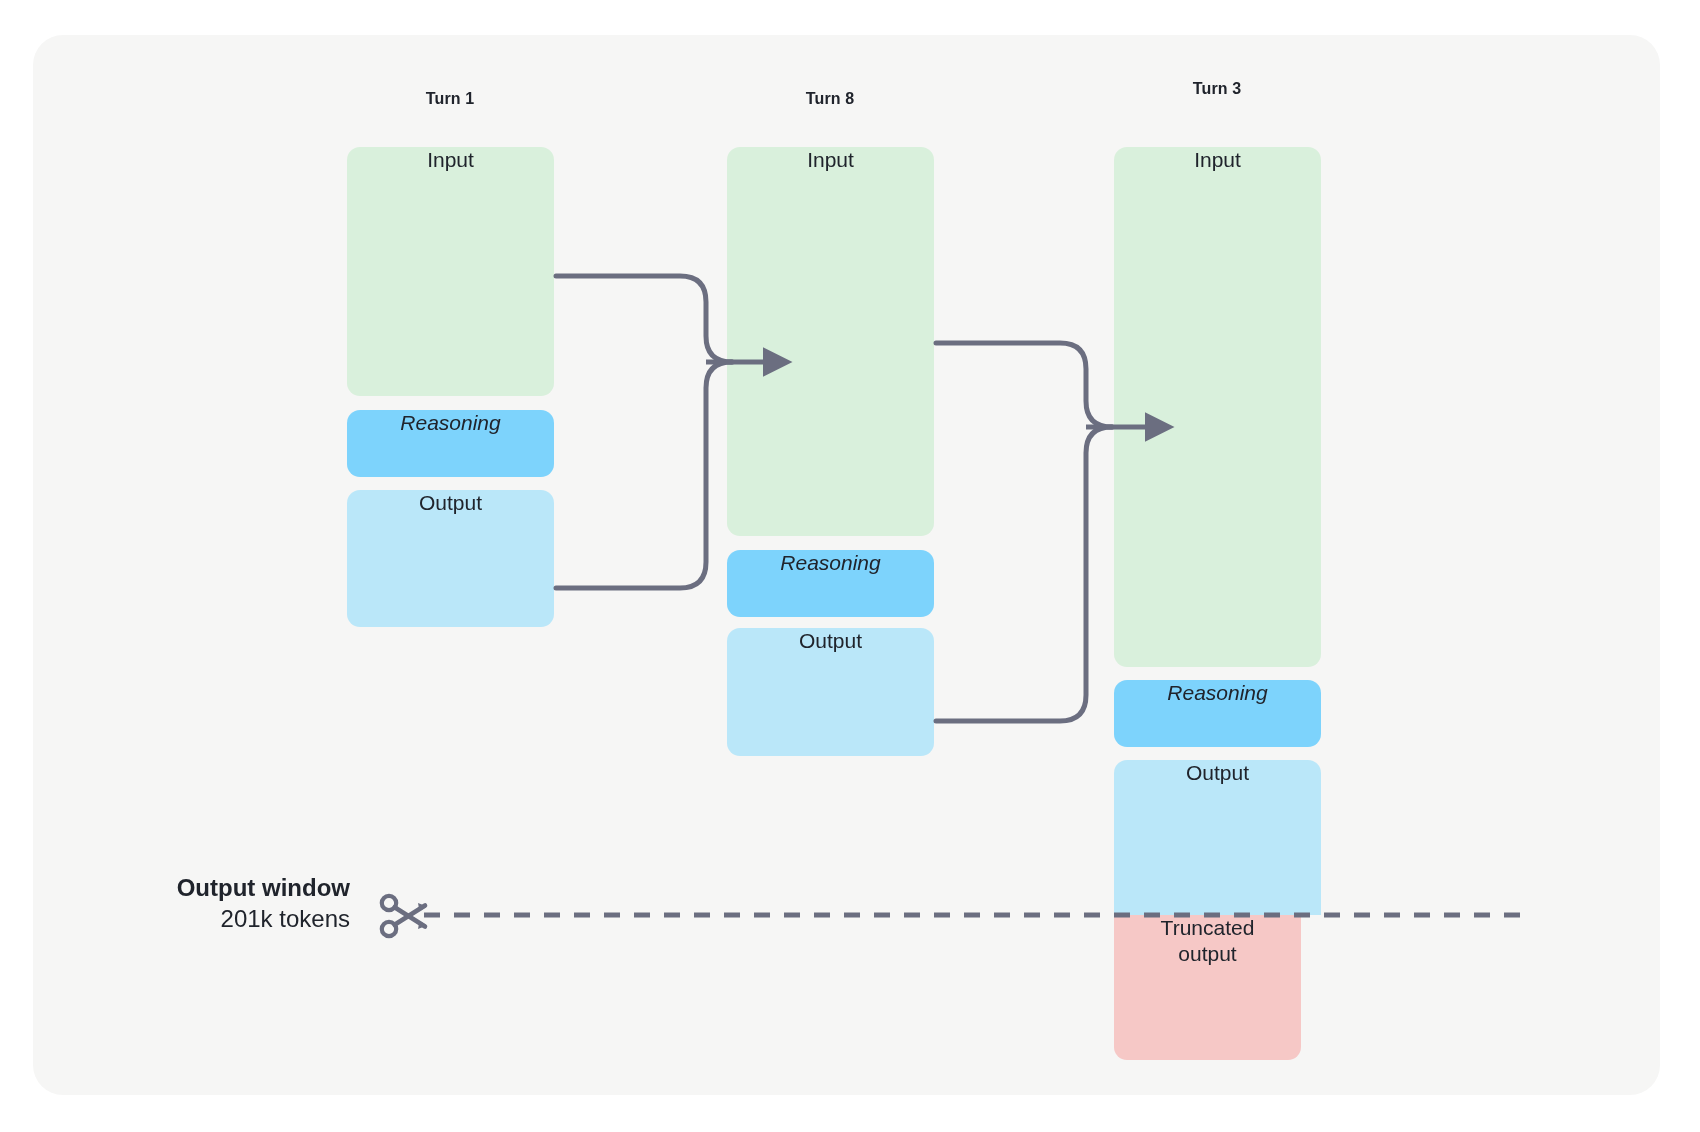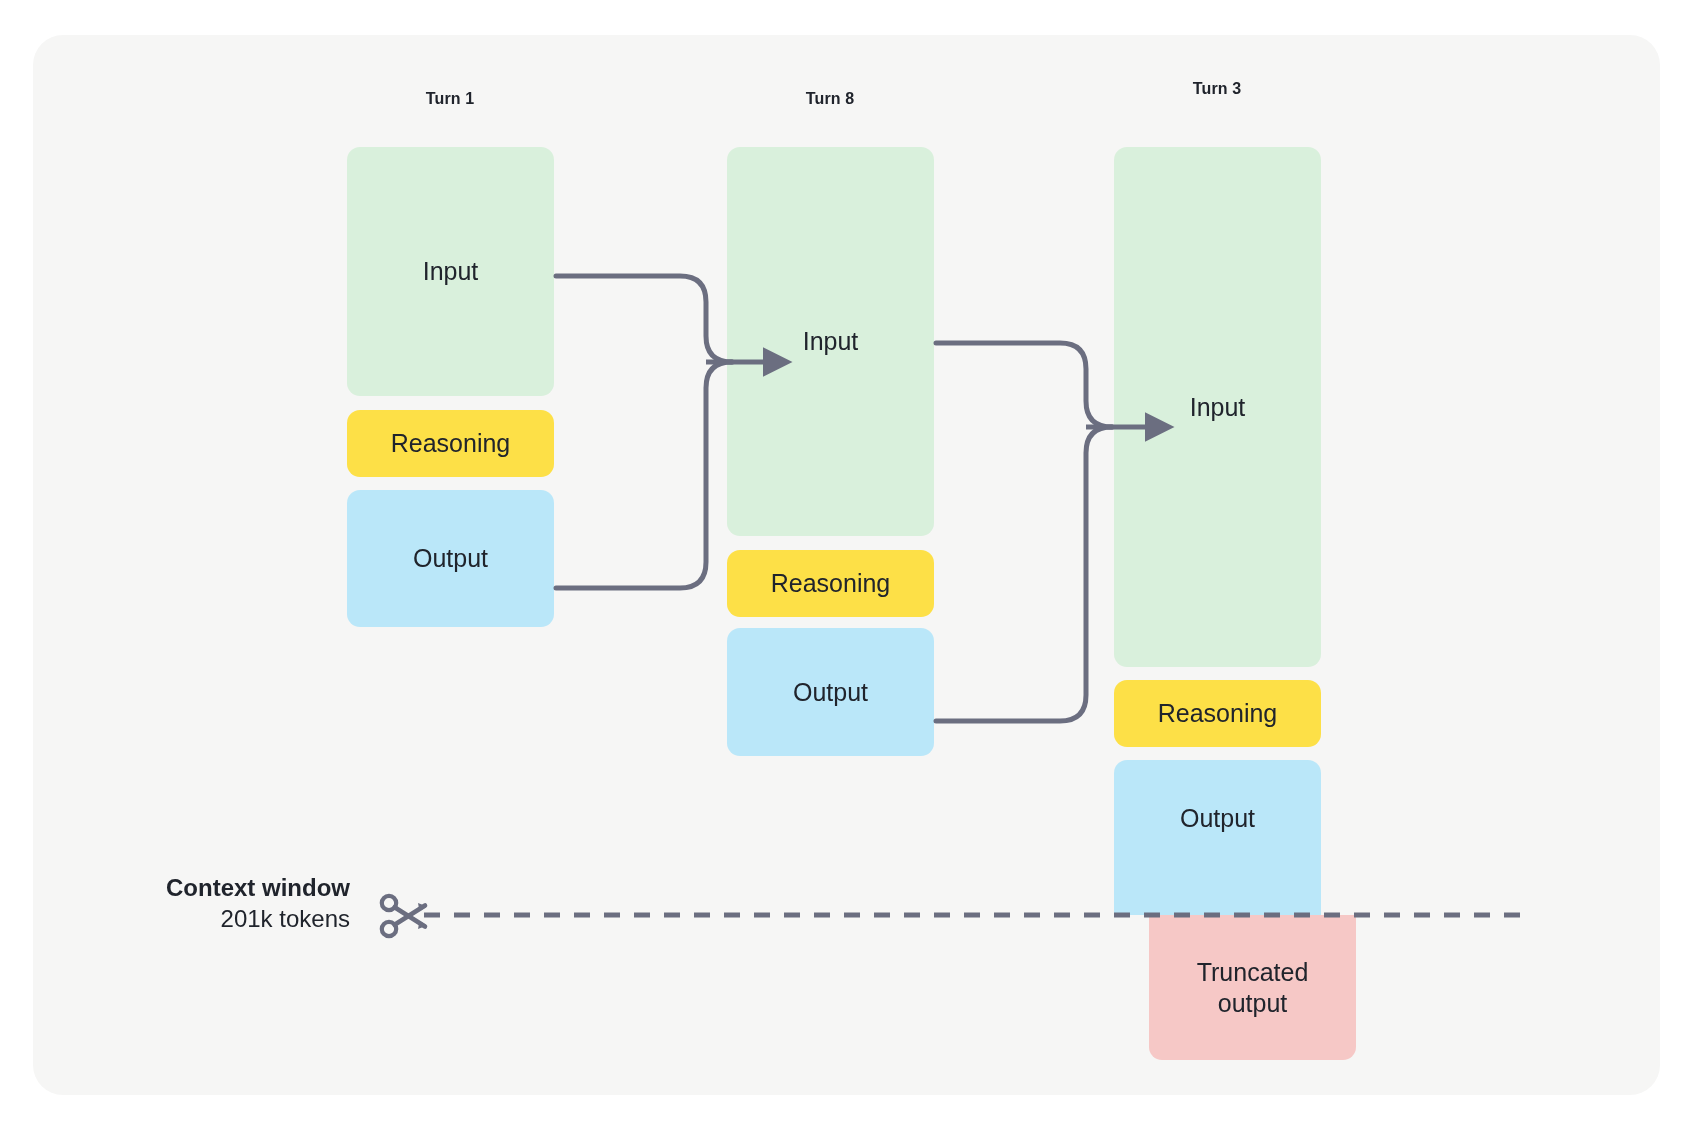--- a/index.html
+++ b/index.html
@@ -40,30 +40,30 @@
     text-align: center;
     letter-spacing: 0.1px;
     white-space: nowrap;
   }
 
   
   .block {
     position: absolute;
     border-radius: 13px;
     display: flex;
-    align-items: center;
+    align-items: flex-start;
     justify-content: center;
     text-align: center;
-    font-size: 25px;
+    font-size: 21px;
     color: #20242c;
     line-height: 1.22;
     box-sizing: border-box;
   }
   .block.green  { background: #d9f0dc; }
-  .block.gray   { background: #fde047; }
+  .block.gray   { background: #7dd3fc; font-style: italic; }
   .block.blue   { background: #bae7f9; }
   .block.pink   { background: #f6c8c6; }
 
   
   .block.flat-bottom { border-bottom-left-radius: 0; border-bottom-right-radius: 0; }
   .block.flat-top    { border-top-left-radius: 0;   border-top-right-radius: 0; }
 
   
   #connectors {
     position: absolute;
@@ -147,21 +147,21 @@
   </div>
 
   <div class="block gray" style="left:1114px; top:680px; width:207px; height:67px;">
     <span>Reasoning</span>
   </div>
 
   <div class="block blue flat-bottom" style="left:1114px; top:760px; width:207px; height:155px;">
     <span style="margin-bottom:38px;">Output</span>
   </div>
 
-  <div class="block pink flat-top" style="left:1149px; top:915px; width:207px; height:145px;">
+  <div class="block pink flat-top" style="left:1114px; top:915px; width:187px; height:145px;">
     <span id="trunc-label" style="white-space:pre-line;">Truncated
 output</span>
   </div>
 
   <svg id="connectors" viewBox="0 0 1700 1132" xmlns="http://www.w3.org/2000/svg">
     <defs>
       <marker id="arrowhead" markerWidth="7" markerHeight="7" refX="1.5" refY="3" orient="auto" markerUnits="strokeWidth">
         <path d="M0,0 L6,3 L0,6 z" fill="#6b6e80"></path>
       </marker>
     </defs>
@@ -179,21 +179,21 @@
 
       <path d="M 936 750 L 1060 750 Q 1086 750 1086 724 L 1086 482 Q 1086 456 1112 456" fill="none" stroke="#6b6e80" stroke-width="5" stroke-linecap="round" transform="translate(0,-29)"></path>
 
       <path d="M 1086 427 L 1152 427" fill="none" stroke="#6b6e80" stroke-width="5" stroke-linecap="butt" marker-end="url(#arrowhead)"></path>
     </g>
 
     <path d="M 424 915 L 1524 915" fill="none" stroke="#6b6e80" stroke-width="5" stroke-dasharray="16 14" stroke-linecap="butt"></path>
   </svg>
 
   <div id="ctx-label">
-    <span class="ctx-title">Context window</span>
+    <span class="ctx-title">Output window</span>
     <span class="ctx-sub">201k tokens</span>
   </div>
 
   <svg id="scissors" viewBox="0 0 52 52" xmlns="http://www.w3.org/2000/svg">
     <g stroke="#6b6e80" fill="none" stroke-width="4.2" stroke-linecap="round">
       <circle cx="11" cy="13" r="7.2"></circle>
       <circle cx="11" cy="39" r="7.2"></circle>
     </g>
     <g stroke="#6b6e80" stroke-width="4.6" stroke-linecap="round">
       <line x1="16.6" y1="17.2" x2="47" y2="36.5"></line>

